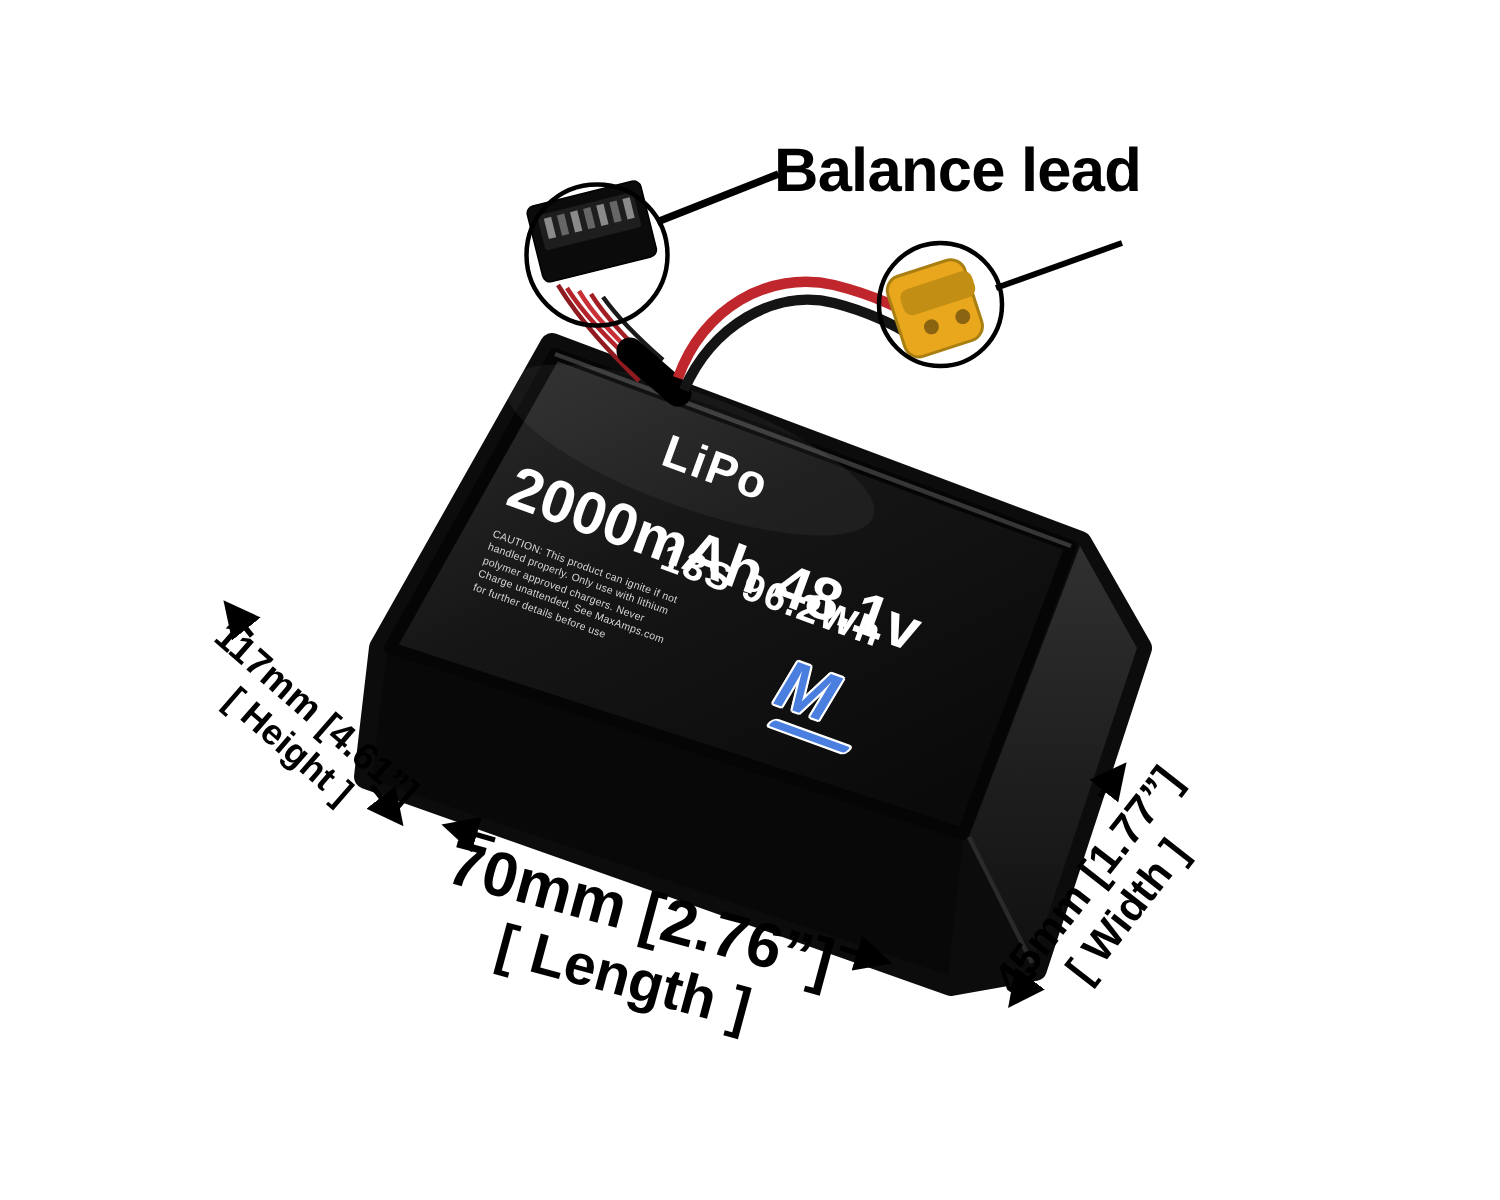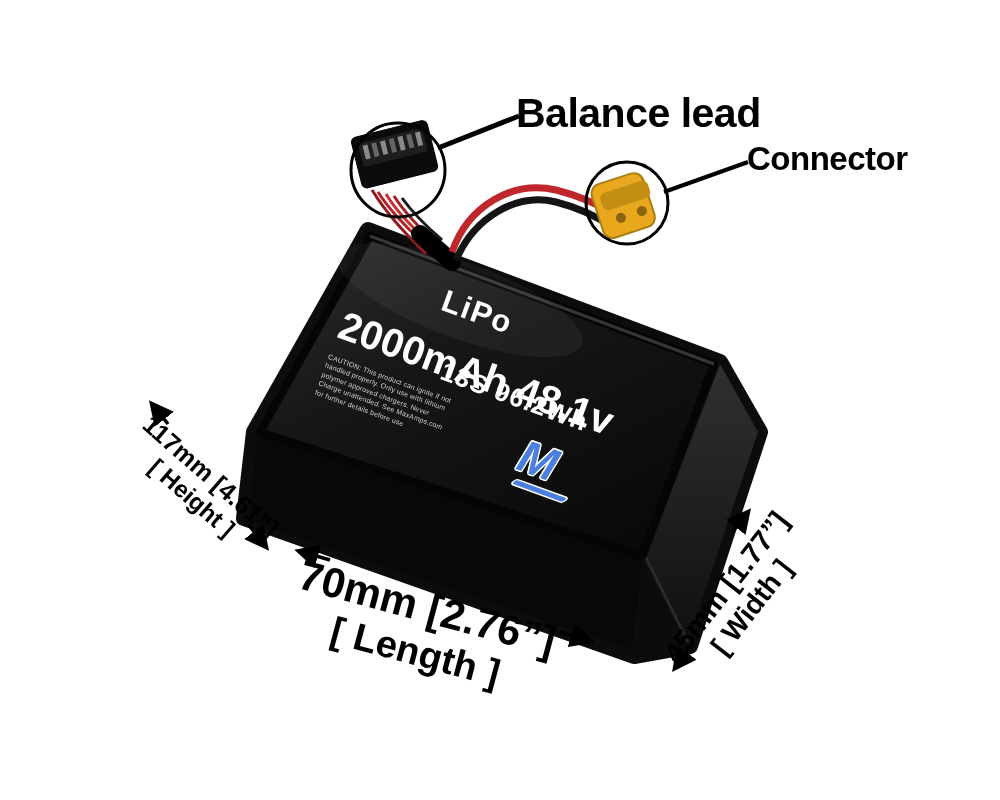--- a/index.html
+++ b/index.html
@@ -121,21 +121,20 @@
       <line x1="168" y1="424" x2="152" y2="404" marker-end="url(#ah)"></line>
       <line x1="248" y1="524" x2="266" y2="547" marker-end="url(#ah)"></line>
       <line x1="330" y1="560" x2="299" y2="551" marker-end="url(#ah)"></line>
       <line x1="560" y1="632" x2="590" y2="641" marker-end="url(#ah)"></line>
       <line x1="733" y1="531" x2="748" y2="512" marker-end="url(#ah)"></line>
       <line x1="690" y1="648" x2="675" y2="668" marker-end="url(#ah)"></line>
     </g>
   </svg>
 
   <div class="ann balance">Balance lead</div>
-  <div class="ann connector">Connector</div>
 
   <div class="bat-text brand">LiPo</div>
   <div class="bat-text spec">2000mAh 48.1v</div>
   <div class="bat-text sub">13S 96.2Wh</div>
   <div class="bat-text caution">CAUTION: This product can ignite if not handled properly. Only use with lithium polymer approved chargers. Never Charge unattended. See MaxAmps.com for further details before use</div>
 
   <div class="logo">
     <span class="logo-m">M</span>
     <span class="logo-swoosh"></span>
   </div>

